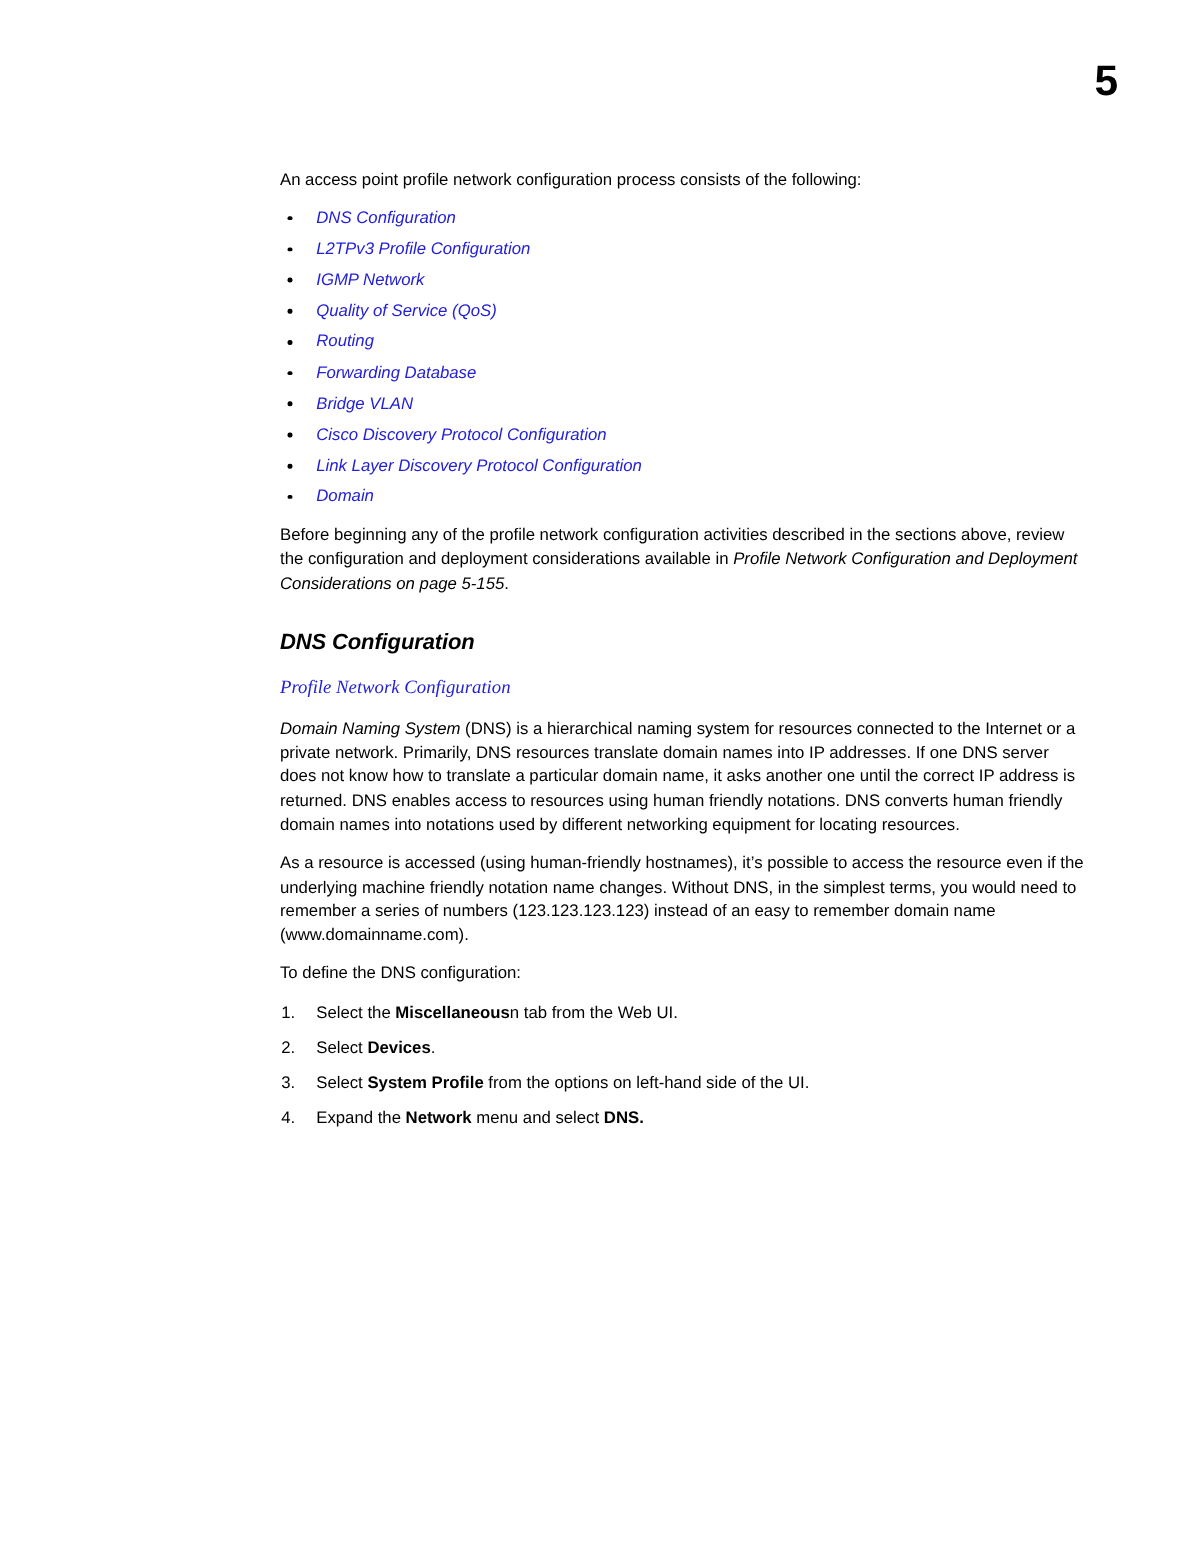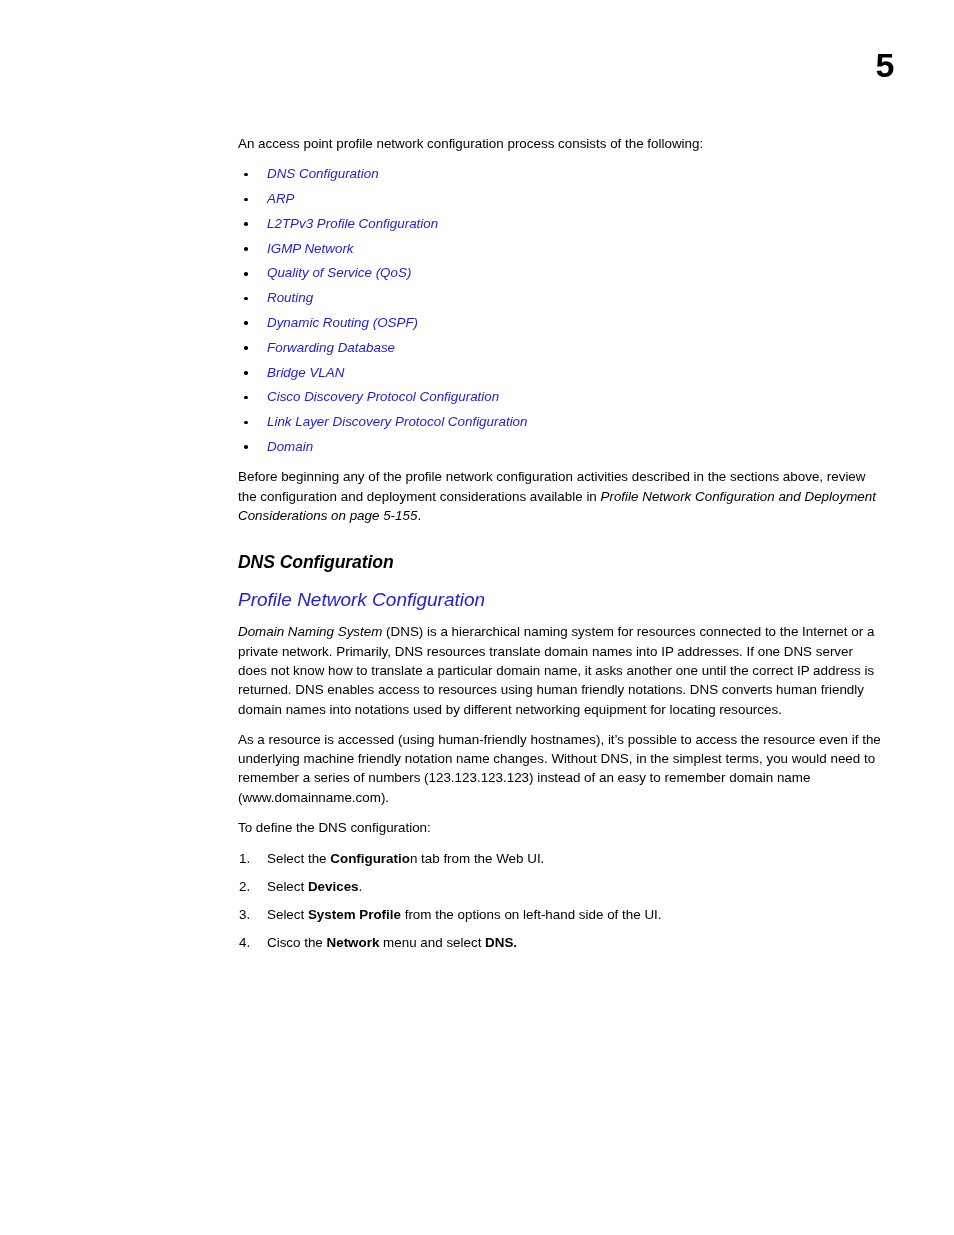--- a/index.html
+++ b/index.html
@@ -26,21 +26,21 @@
     font-size: 34px;
     font-weight: bold;
     line-height: 1;
     letter-spacing: -0.5px;
     color: #000;
   }
 
   
   .content {
     position: absolute;
-    left: 238px;
+    left: 224px;
     top: 134px;
     width: 646px;
     font-size: 13.4px;
     line-height: 19.3px;
   }
 
   p.para {
     margin: 0 0 11px 0;
     text-align: left;
   }
@@ -82,22 +82,23 @@
     margin: 26px 0 0 0;
     font-size: 17.6px;
     font-weight: bold;
     font-style: italic;
     line-height: 22px;
     letter-spacing: -0.1px;
   }
 
   p.section-link {
     margin: 17px 0 13px 0;
-    font-size: 19px;
+    font-size: 15px;
     line-height: 19px;
+    font-family: Liberation Serif, serif;
   }
 
   
   ol.steps {
     list-style: none;
     margin: 12px 0 0 0;
     padding: 0;
     counter-reset: step;
   }
   ol.steps > li {
@@ -123,36 +124,30 @@
 
 <div class="content">
 
   <p class="para">An access point profile network configuration process consists of the following:</p>
 
   <ul class="bullets">
     <li>
       <a class="xref" href="#">DNS Configuration</a>
     </li>
     <li>
-      <a class="xref" href="#">ARP</a>
-    </li>
-    <li>
       <a class="xref" href="#">L2TPv3 Profile Configuration</a>
     </li>
     <li>
       <a class="xref" href="#">IGMP Network</a>
     </li>
     <li>
       <a class="xref" href="#">Quality of Service (QoS)</a>
     </li>
     <li>
       <a class="xref" href="#">Routing</a>
-    </li>
-    <li>
-      <a class="xref" href="#">Dynamic Routing (OSPF)</a>
     </li>
     <li>
       <a class="xref" href="#">Forwarding Database</a>
     </li>
     <li>
       <a class="xref" href="#">Bridge VLAN</a>
     </li>
     <li>
       <a class="xref" href="#">Cisco Discovery Protocol Configuration</a>
     </li>
@@ -177,26 +172,26 @@
   <p class="para">
     <span class="italic">Domain Naming System</span><span> (DNS) is a hierarchical naming system for resources connected to the Internet or a private network. Primarily, DNS resources translate domain names into IP addresses. If one DNS server does not know how to translate a particular domain name, it asks another one until the correct IP address is returned. DNS enables access to resources using human friendly notations. DNS converts human friendly domain names into notations used by different networking equipment for locating resources.</span>
   </p>
 
   <p class="para">As a resource is accessed (using human-friendly hostnames), it’s possible to access the resource even if the underlying machine friendly notation name changes. Without DNS, in the simplest terms, you would need to remember a series of numbers (123.123.123.123) instead of an easy to remember domain name (www.domainname.com).</p>
 
   <p class="para">To define the DNS configuration:</p>
 
   <ol class="steps">
     <li>
-      <span>Select the </span><span class="bold">Configuratio</span><span>n tab from the Web UI.</span>
+      <span>Select the </span><span class="bold">Miscellaneous</span><span>n tab from the Web UI.</span>
     </li>
     <li>
       <span>Select </span><span class="bold">Devices</span><span>.</span>
     </li>
     <li>
       <span>Select </span><span class="bold">System Profile</span><span> from the options on left-hand side of the UI.</span>
     </li>
     <li>
-      <span>Cisco the </span><span class="bold">Network</span><span> menu and select </span><span class="bold">DNS.</span>
+      <span>Expand the </span><span class="bold">Network</span><span> menu and select </span><span class="bold">DNS.</span>
     </li>
   </ol>
 
 </div>
 
 </body></html>

